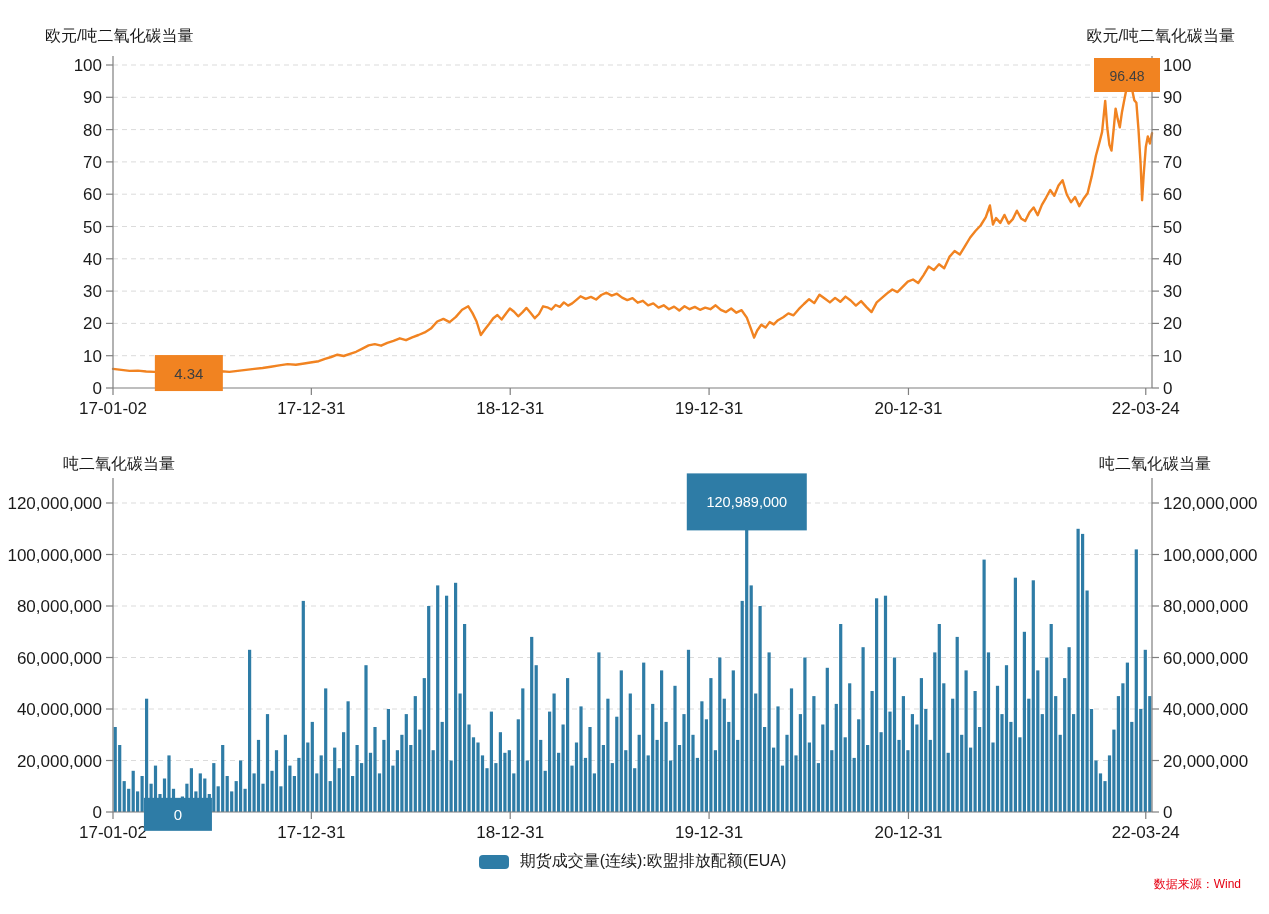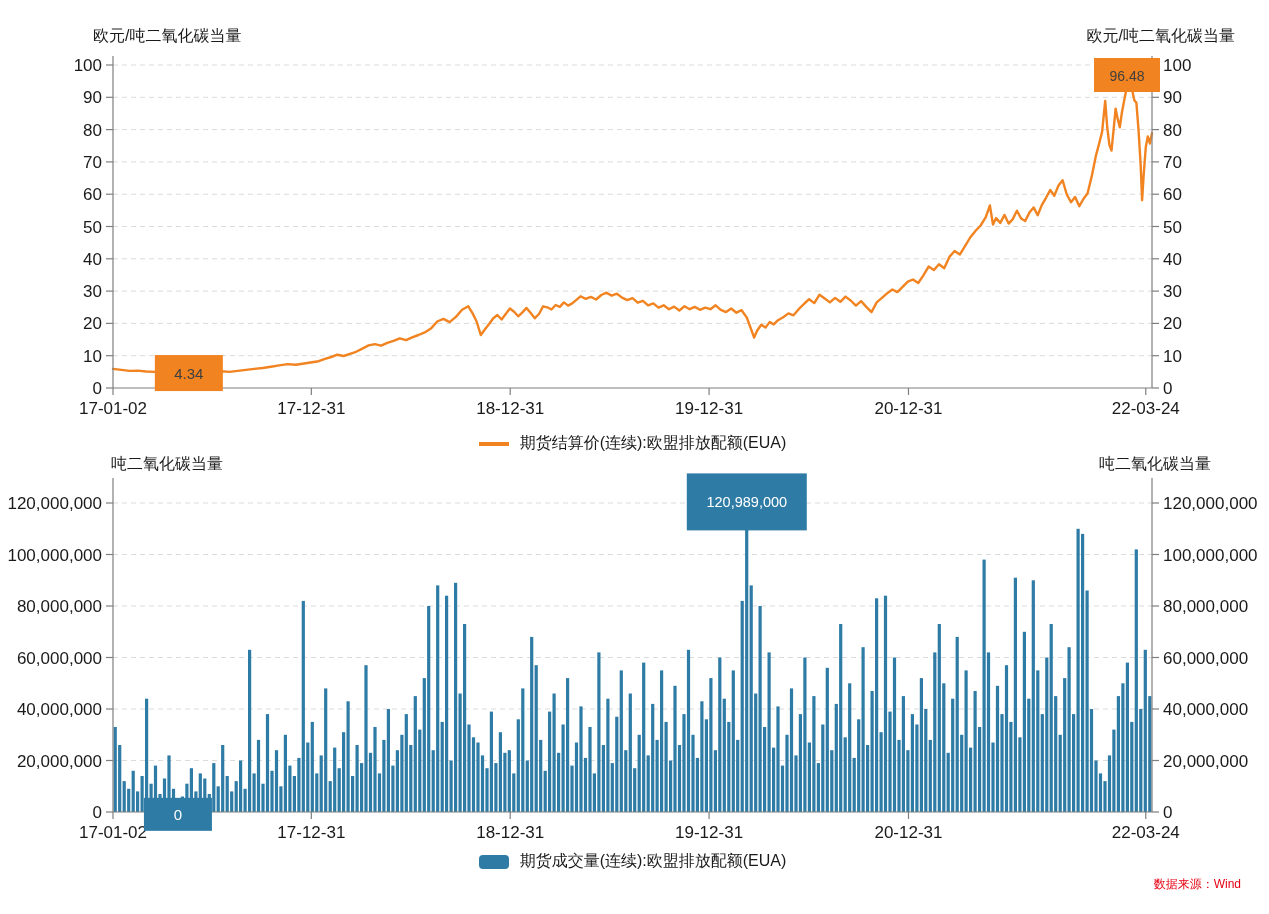--- a/index.html
+++ b/index.html
@@ -1,21 +1,21 @@
 <!DOCTYPE html>
 <html style="--orange: #F18321; --blue: #2E7CA6; --axis: #7F7F7F; --grid: #DBDBDB; --text: #1A1A1A; --marker_text_dark: #3F3F3F; --marker_text_light: #FFFFFF; --source_red: #E60012;"><head>
 <meta charset="utf-8">
 <style>
   html,body{margin:0;padding:0;background:#ffffff;}
   body{font-family:"Liberation Sans","DejaVu Sans",sans-serif;color:#1a1a1a;}
   .stage{position:relative;width:1269px;height:914px;background:#fff;overflow:hidden;}
   .abs{position:absolute;}
   #plots{position:absolute;left:0;top:0;}
   svg text{font-family:"Liberation Sans","DejaVu Sans",sans-serif;}
-  .axis-title{font-size:16px;line-height:20px;white-space:nowrap;margin-left:48px;}
+  .axis-title{font-size:16px;line-height:20px;white-space:nowrap;}
   .legend-row{position:absolute;left:113px;width:1039px;display:flex;justify-content:center;align-items:center;gap:11px;font-size:16px;white-space:nowrap;}
   .line-swatch{display:inline-block;width:30px;height:0;border-top:4px solid var(--orange,#F18321);}
   .bar-swatch{display:inline-block;width:30px;height:14px;border-radius:4px;background:var(--blue,#2E7CA6);}
   .source{position:absolute;font-size:12px;color:var(--source_red,#E60012);white-space:nowrap;}
 </style>
 </head>
 <body>
 
 <div class="stage">
   <svg id="plots" width="1269" height="914" viewBox="0 0 1269 914">
@@ -381,24 +381,20 @@
         <rect x="143.9375" y="797.8375" width="68" height="33" fill="#2E7CA6"></rect>
         <text x="177.9375" y="819.8375" text-anchor="middle" font-size="15" fill="#FFFFFF">0</text>
         <rect x="686.79" y="473.3875" width="120" height="57" fill="#2E7CA6"></rect>
         <text x="746.79" y="507.3875" text-anchor="middle" font-size="14.5" fill="#FFFFFF">120,989,000</text>
       </g>
     </svg>
 
   <div class="abs axis-title" style="left:45px;top:26px">欧元/吨二氧化碳当量</div>
   <div class="abs axis-title" style="right:34px;top:26px;text-align:right">欧元/吨二氧化碳当量</div>
 
-  <div class="legend-row" style="top:433px">
-    <span class="line-swatch"></span>
-    <span>期货结算价(连续):欧盟排放配额(EUA)</span>
-  </div>
 
   <div class="abs axis-title" style="left:63px;top:454px">吨二氧化碳当量</div>
   <div class="abs axis-title" style="right:58px;top:454px;text-align:right">吨二氧化碳当量</div>
 
   <div class="legend-row" style="top:851px">
     <span class="bar-swatch"></span>
     <span>期货成交量(连续):欧盟排放配额(EUA)</span>
   </div>
 
   <div class="source" style="right:28px;top:876px">数据来源：Wind</div>

